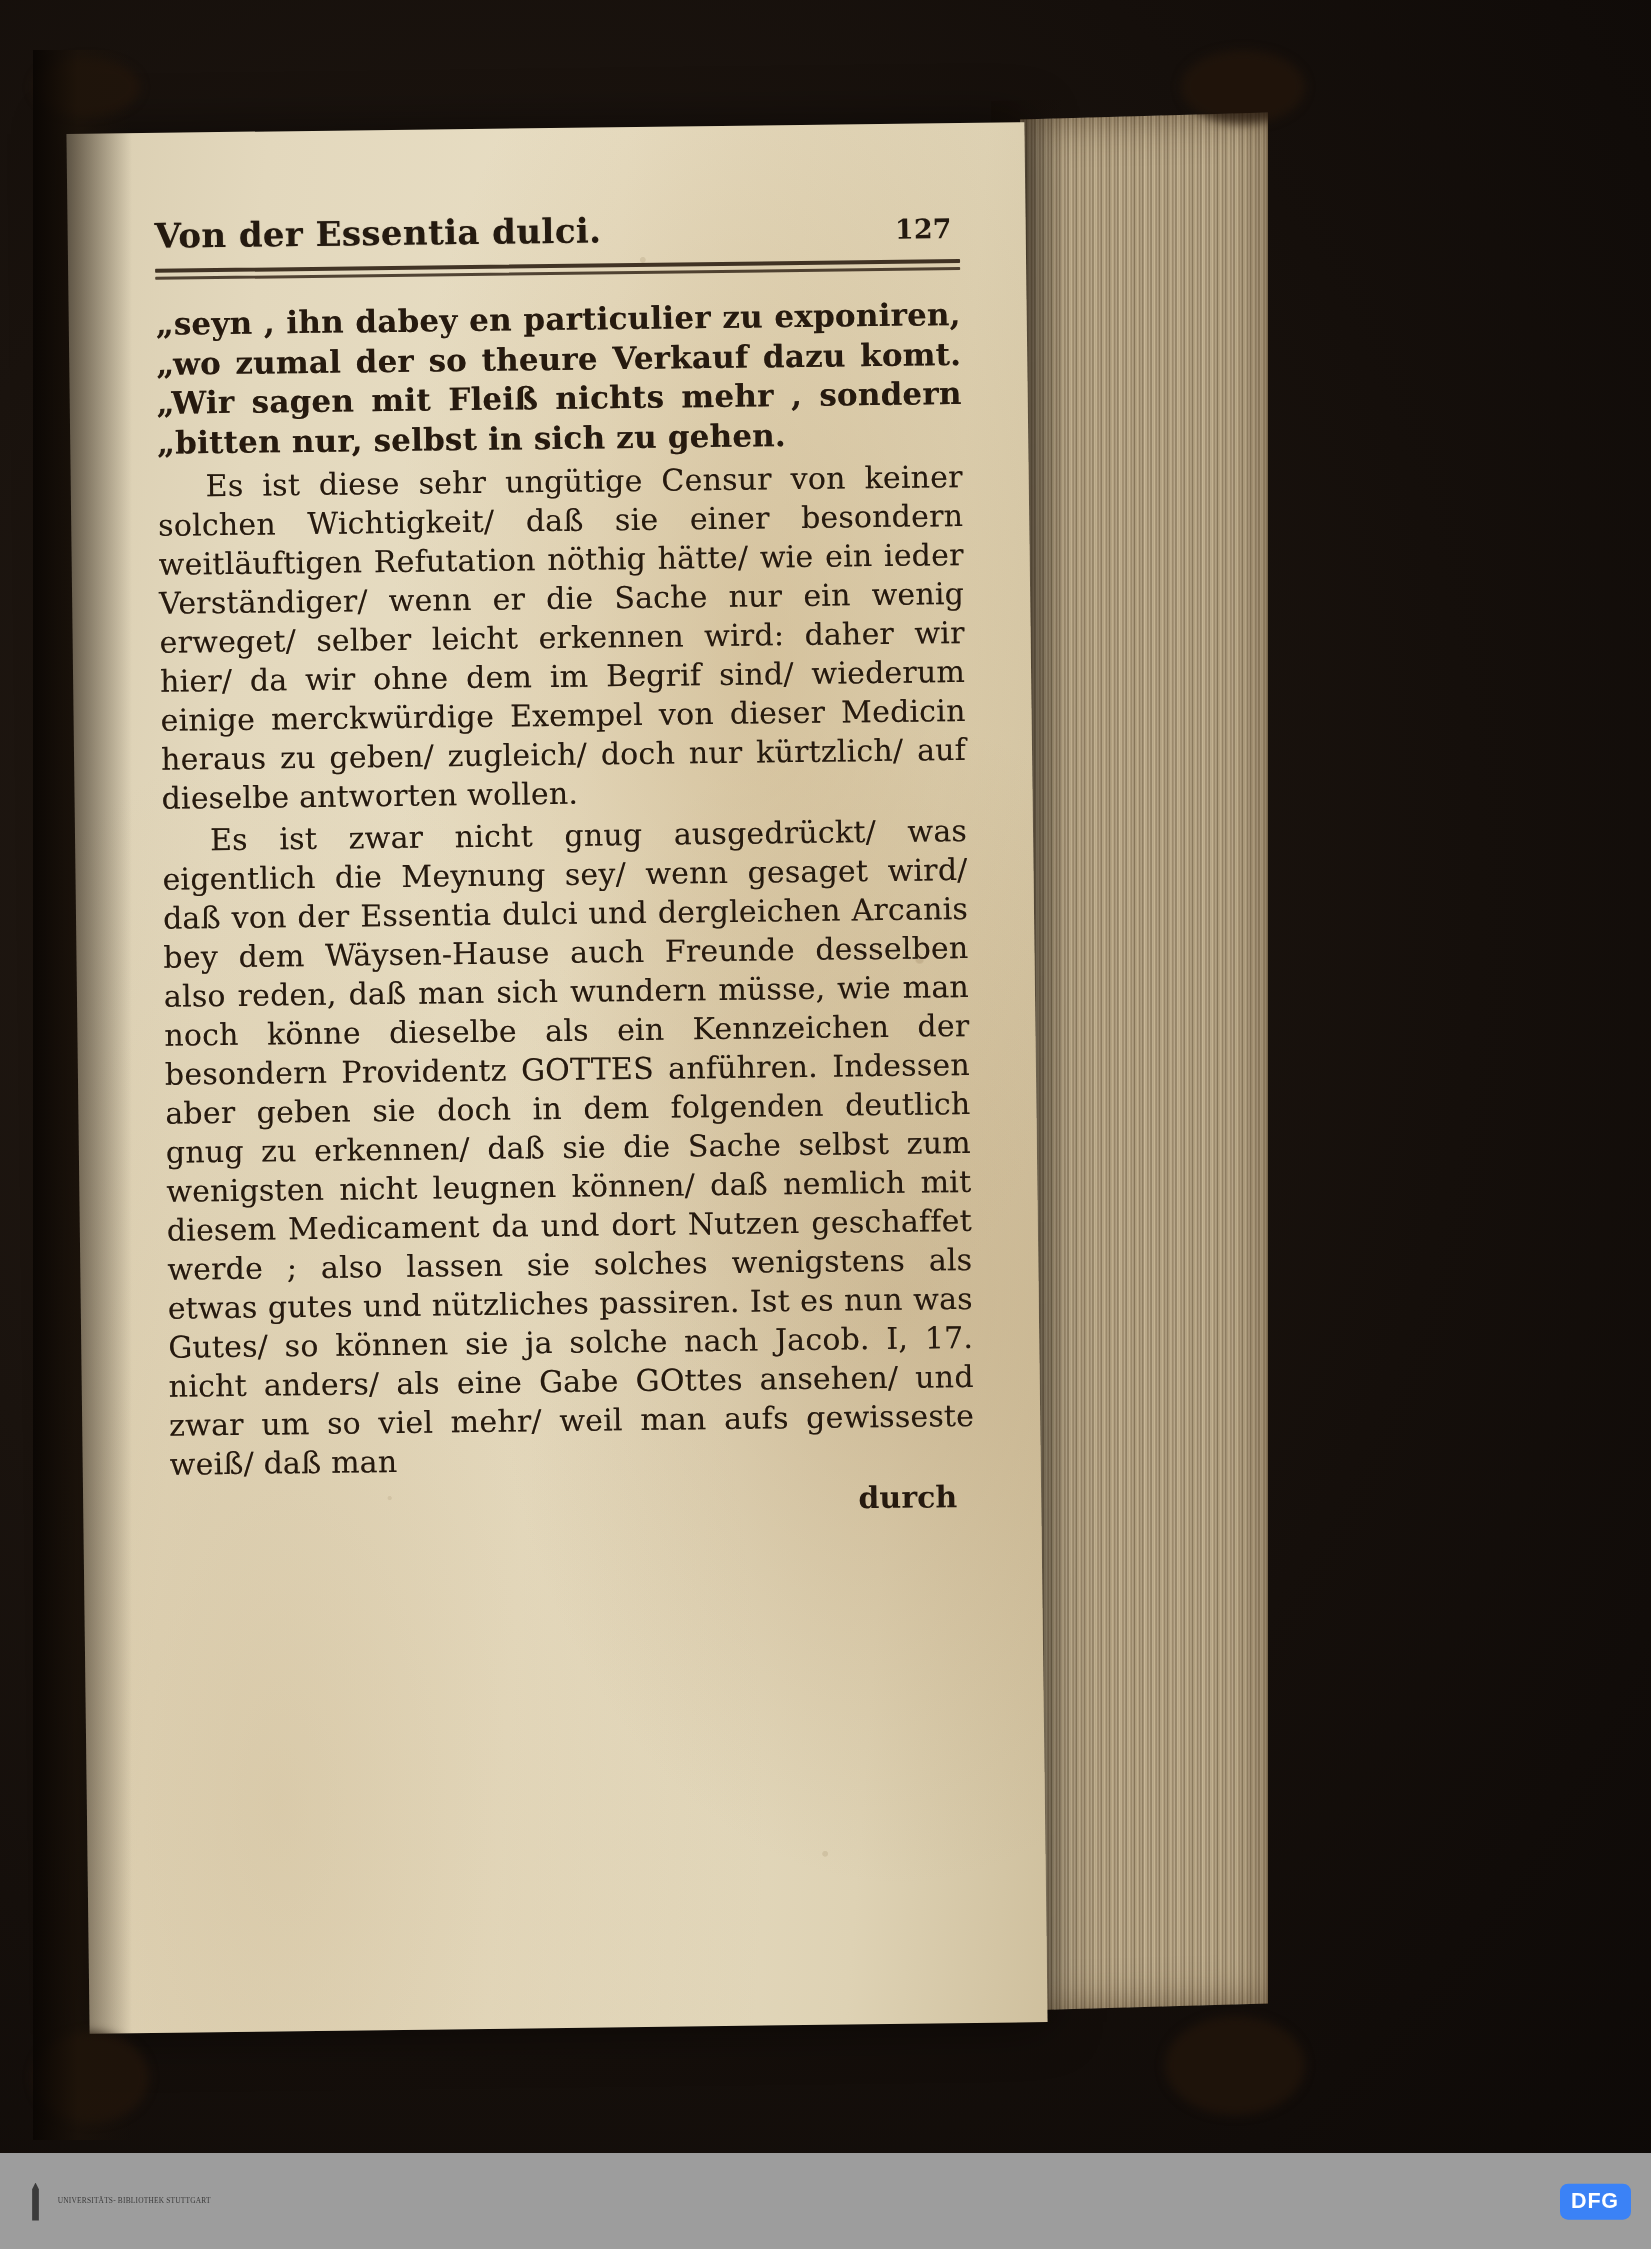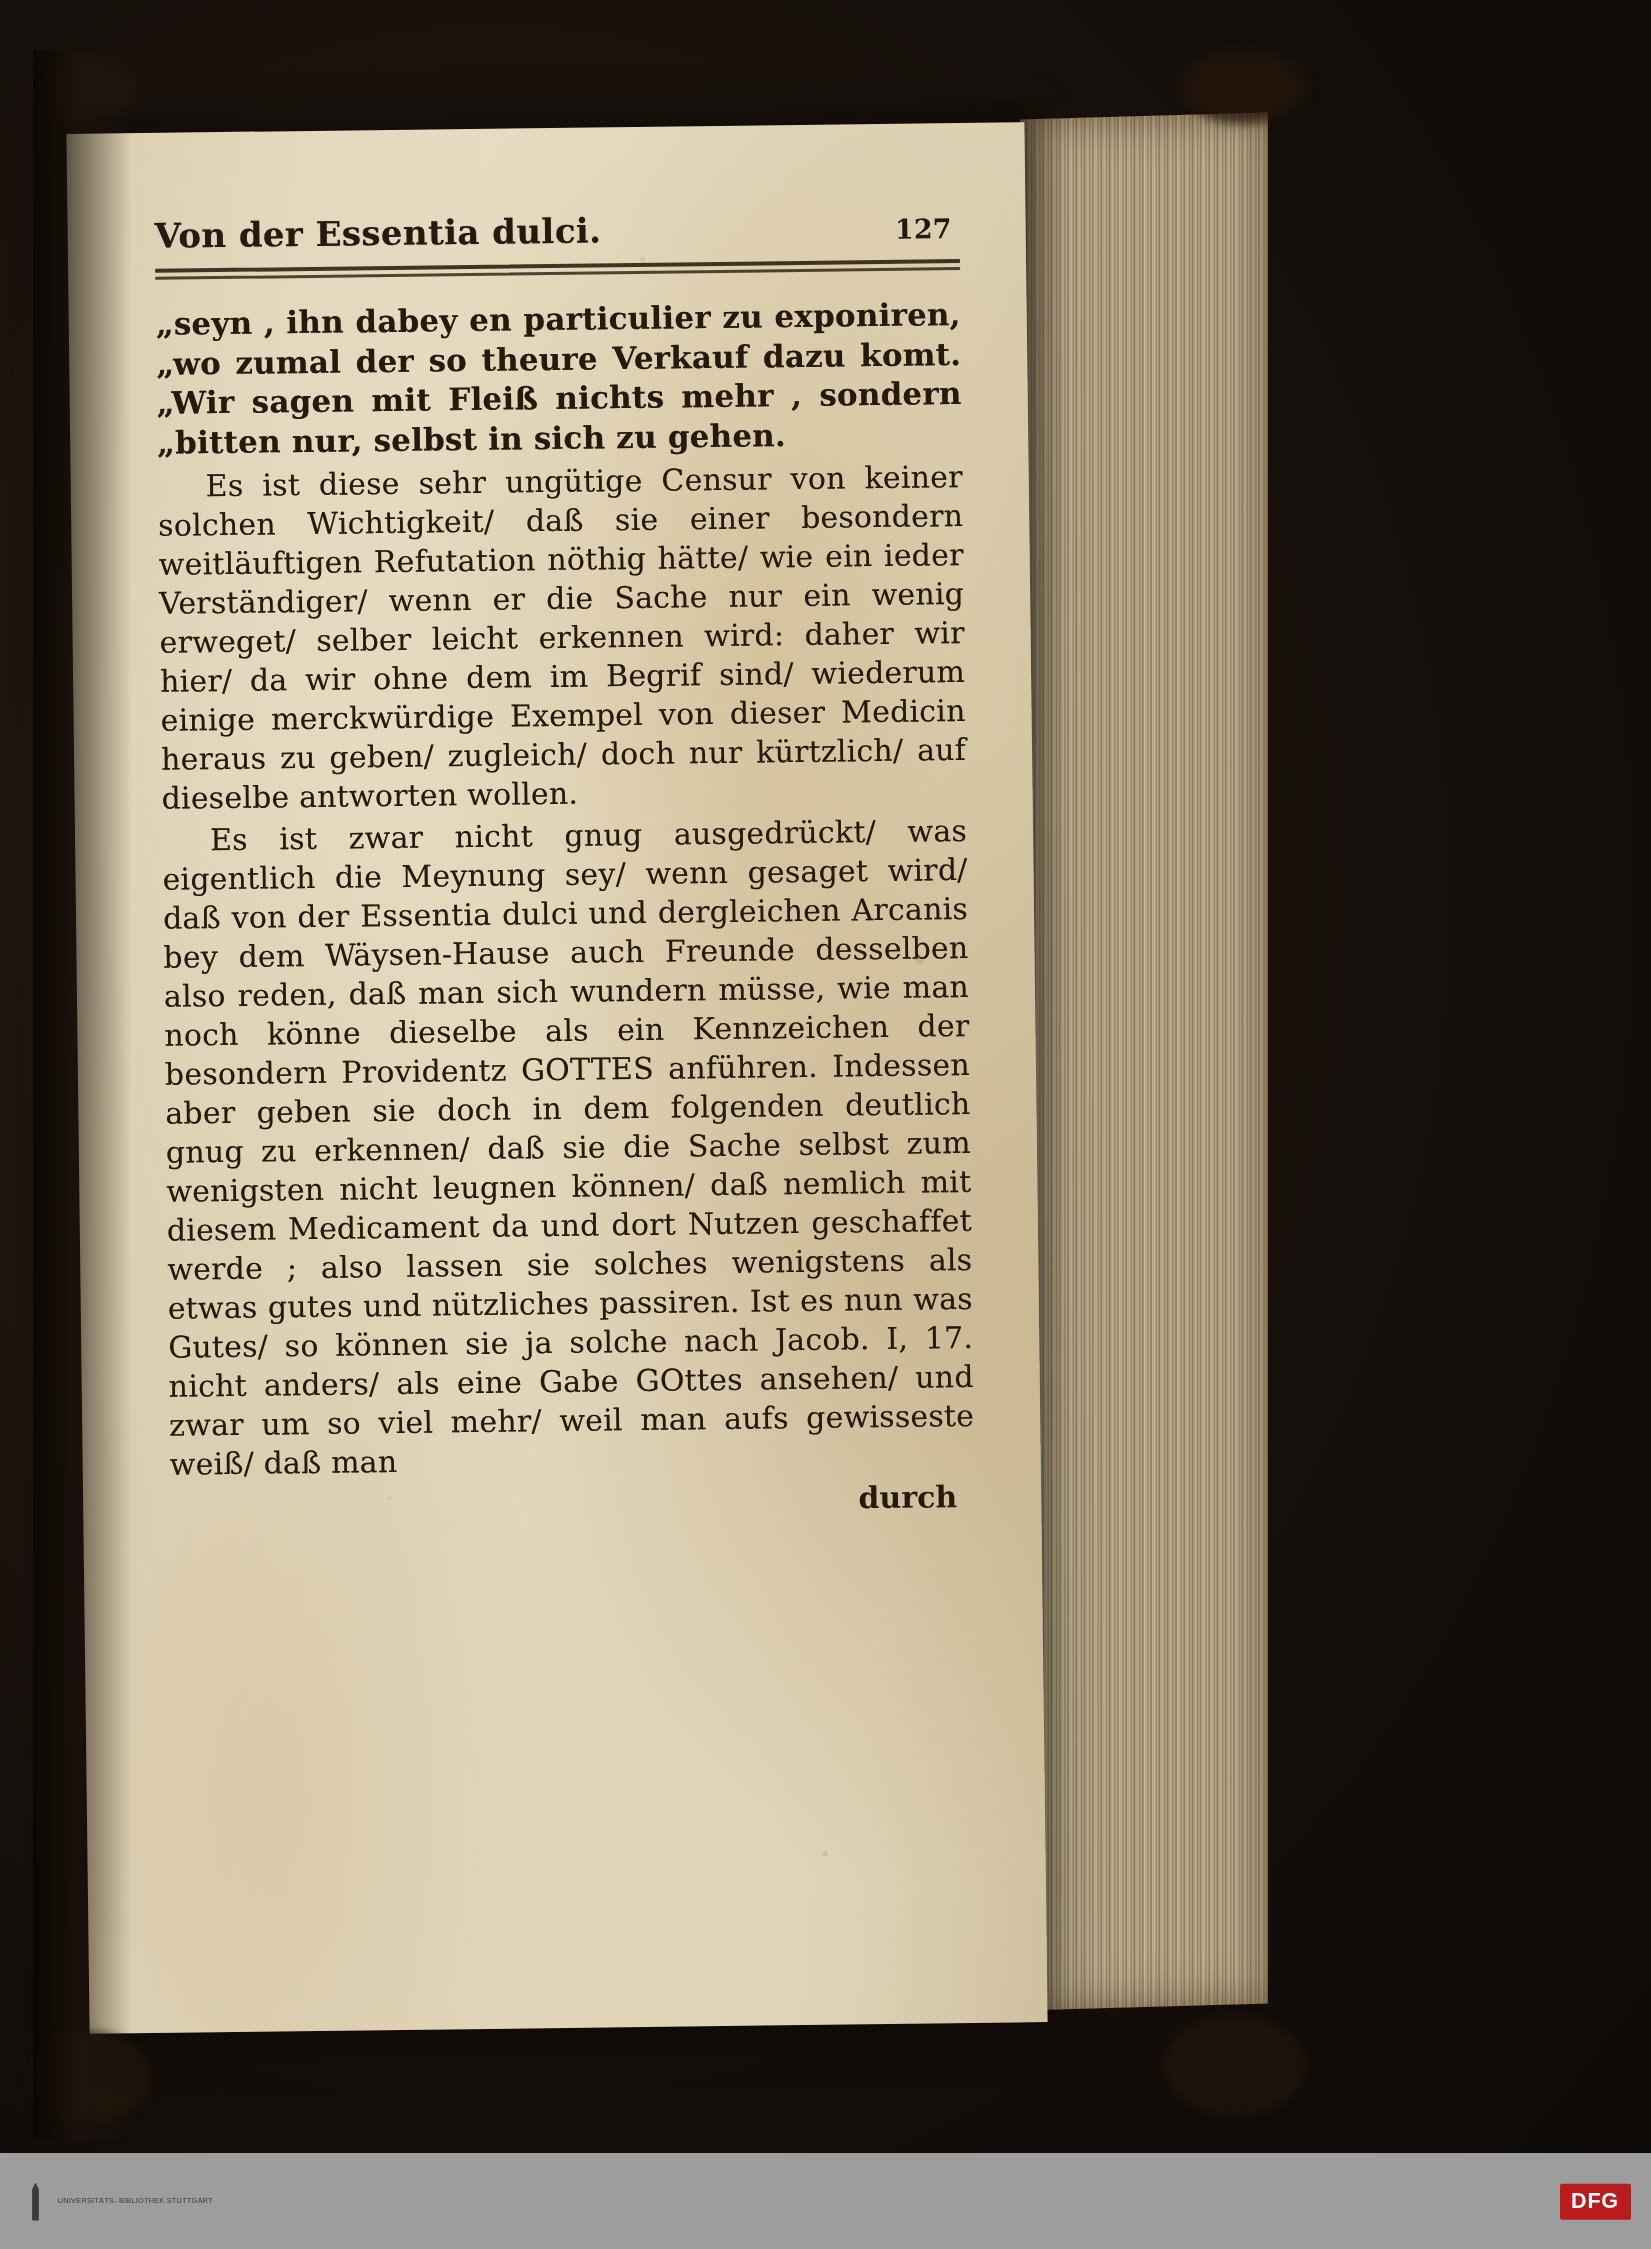--- a/index.html
+++ b/index.html
@@ -191,40 +191,40 @@
     gap: 8.3px;
     margin-left: 21.5px;
   }
   #dfg-mark {
     width: 28px;
     height: 38px;
     background: #3b3b3b;
     clip-path: polygon(50% 0%, 62% 18%, 62% 100%, 38% 100%, 38% 18%);
   }
   #dfg-caption {
-    font-family: Liberation Sans, sans-serif;
+    font-family: Liberation Serif, serif;
     font-size: 7.4px;
     line-height: 1.15;
     color: #3b3b3b;
     letter-spacing: 0.2px;
     text-transform: uppercase;
   }
   #dfg-badge {
     position: absolute;
     right: 21.5px;
     top: 50%;
     transform: translateY(-50%);
-    background: #b91c1c;
+    background: #3b82f6;
     color: #ffffff;
     font-family: "Liberation Sans", sans-serif;
     font-weight: bold;
     font-size: 21.5px;
     letter-spacing: 0.8px;
     padding: 5px 11.6px 6.6px 11.6px;
-    border-radius: 2px;
+    border-radius: 8px;
   }
 
   
   .wear {
     position: absolute;
     background: rgba(35,22,11,.75);
     border-radius: 50%;
     filter: blur(5px);
     pointer-events: none;
   }

